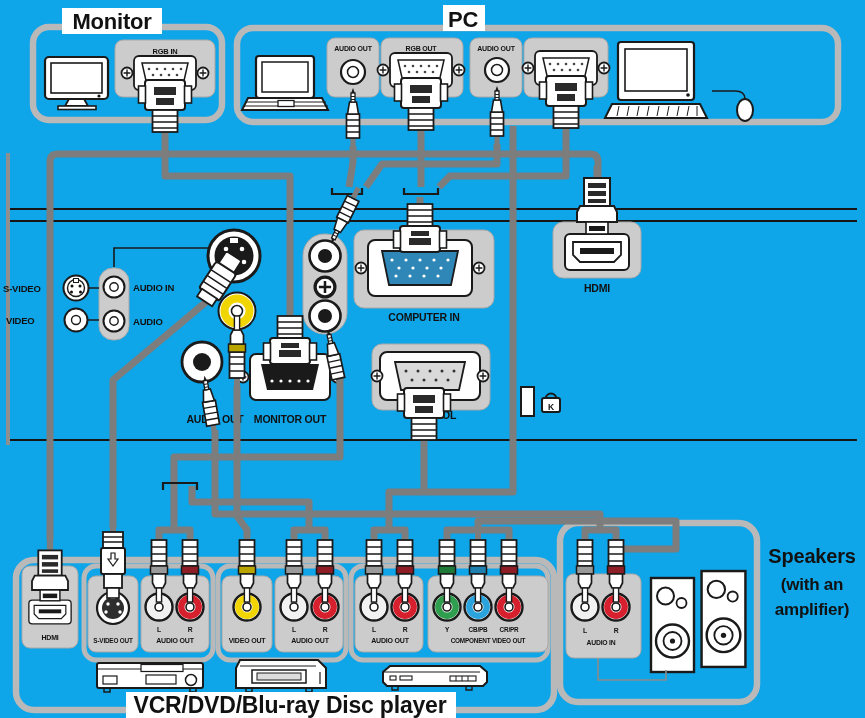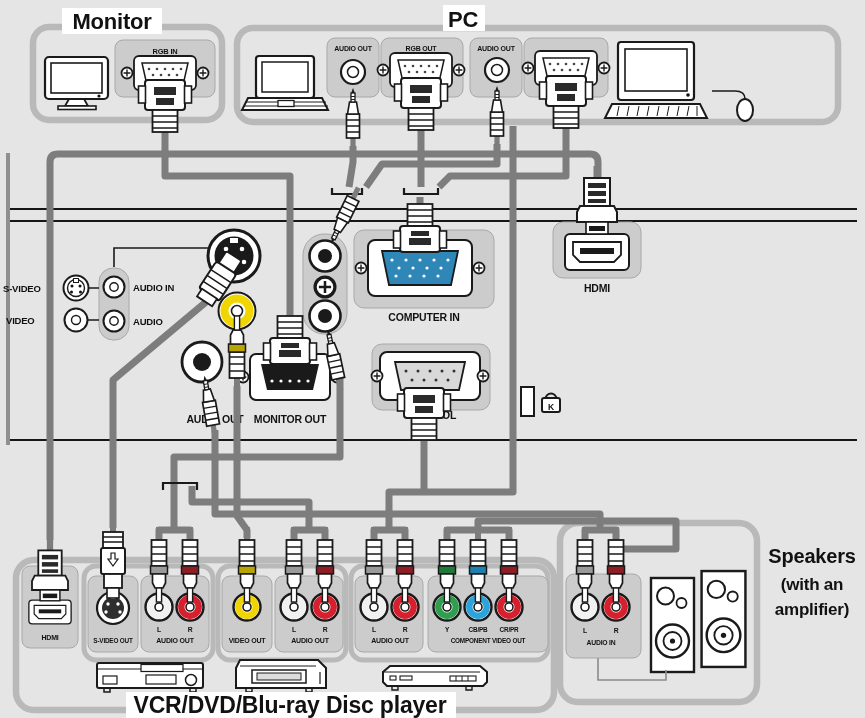--- a/index.html
+++ b/index.html
@@ -1,16 +1,16 @@
 <!DOCTYPE html>
 <html style="--c-cable: #7d7d7d; --c-box_border: #b9b9b9; --c-plate: #cccccc; --c-yellow: #f0d500; --c-red: #d6202e; --c-green: #2f9e4f; --c-blue: #2ba3dc; --c-vga_blue: #2e87b7; --c-band_gray: #9a9a9a; --c-band_red: #8f1d26; --c-band_yellow: #b9a400; --c-band_green: #1f7a38; --c-band_blue: #1f7fae;"><head>
 <meta charset="utf-8">
 <style>
   html,body{margin:0;padding:0;background:#fff;}
-  #stage{position:relative;width:865px;height:718px;background:#e5e5e5;overflow:hidden;}
+  #stage{position:relative;width:865px;height:718px;background:#0ea5e9;overflow:hidden;}
   svg{position:absolute;left:0;top:0;}
   .t{font-family:"Liberation Sans","DejaVu Sans",sans-serif;font-weight:700;fill:#111;
      text-anchor:middle;letter-spacing:-0.2px;}
   .ta-s{text-anchor:start;}
   .s23{font-size:23px}.s22{font-size:22px}.s20{font-size:20px}.s17{font-size:17px}
   .s10{font-size:10.5px}.s95{font-size:9.5px}.s85{font-size:8.5px}.s75{font-size:7.5px}
   .s7{font-size:7px}.s68{font-size:6.8px}.s64{font-size:6.4px}
   .box{fill:none;stroke:var(--c-box_border,#b9b9b9);stroke-width:6.5;}
   .sbox{fill:none;stroke:var(--c-box_border,#b9b9b9);stroke-width:5;}
   .plate{fill:var(--c-plate,#cccccc);stroke:#a8a8a8;stroke-width:1;}

